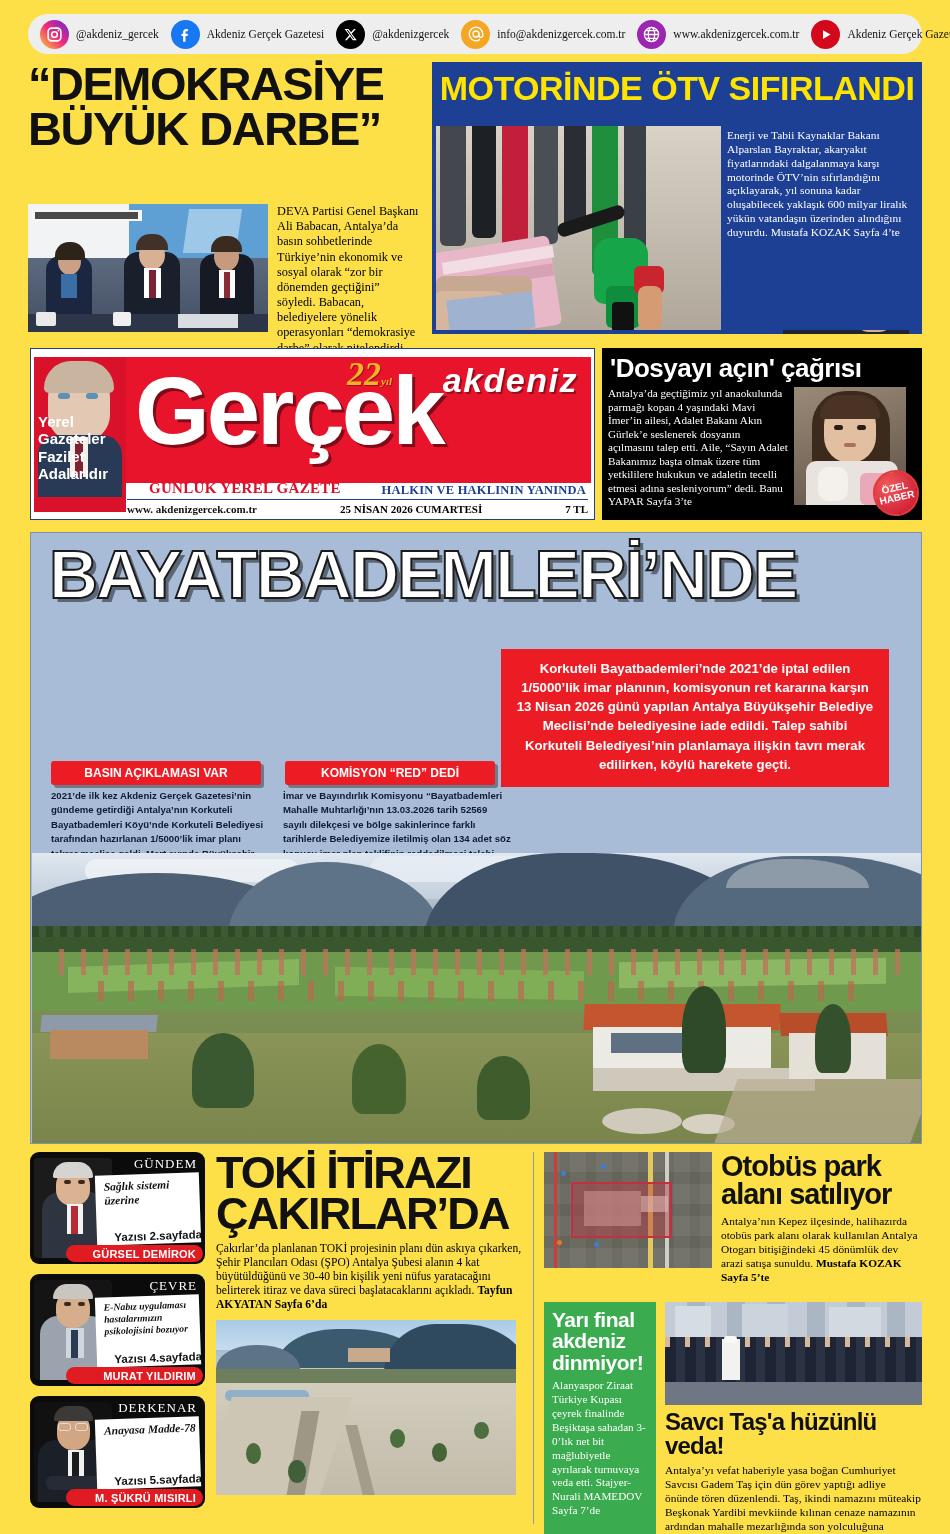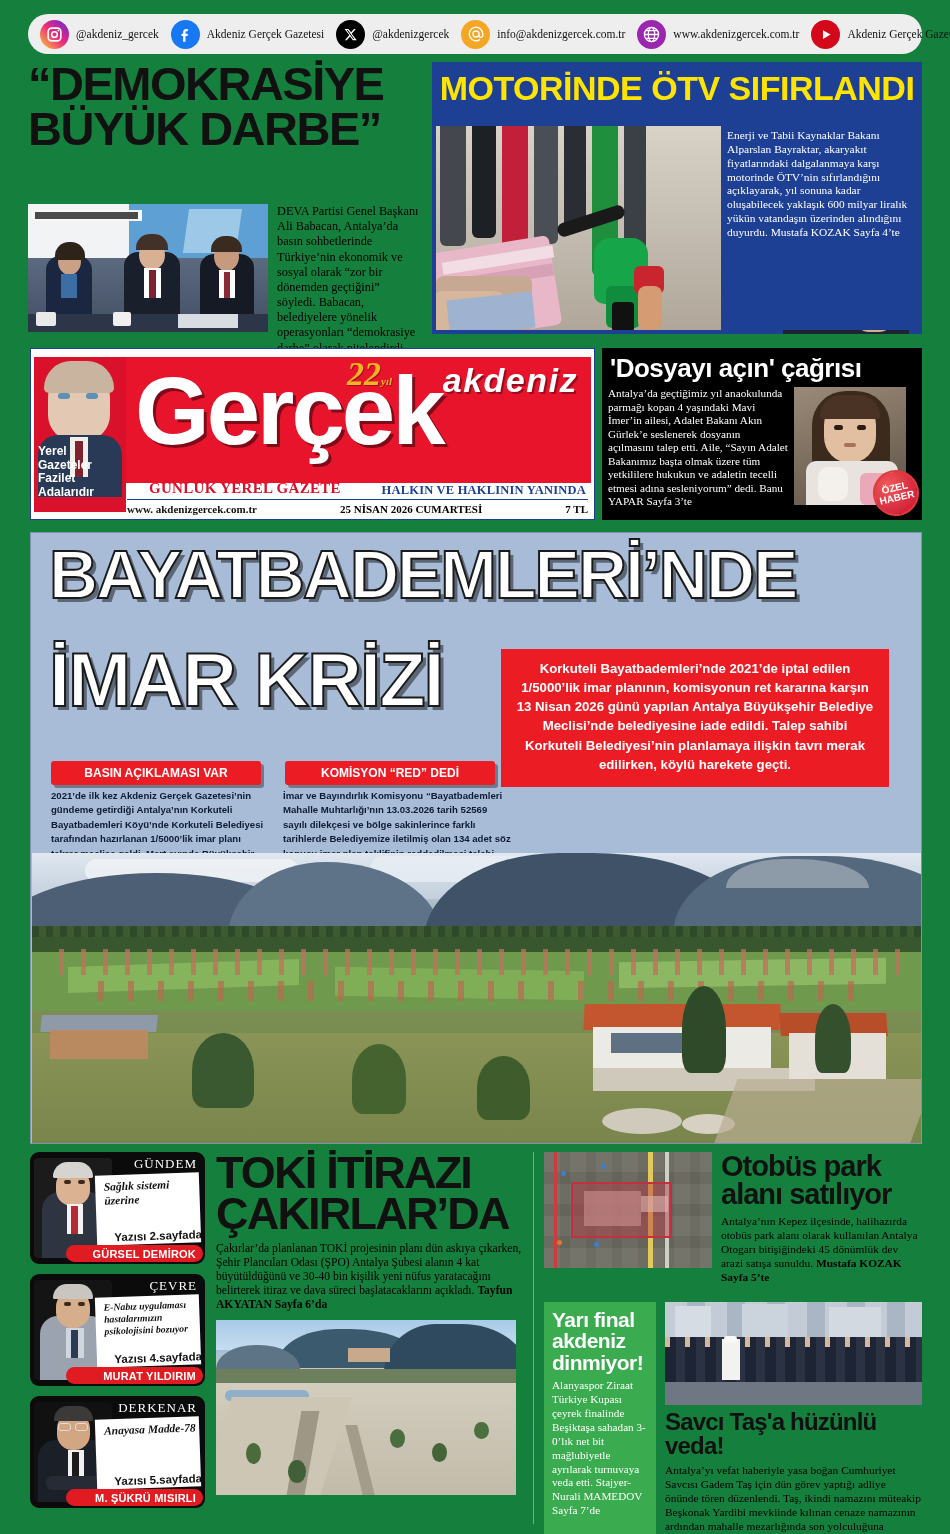--- a/index.html
+++ b/index.html
@@ -2,21 +2,21 @@
 <html><head>
 <meta charset="utf-8">
 <style>
   * { box-sizing: border-box; margin:0; padding:0; }
   html,body{ background:#fff; }
   body{
     width:950px; height:1534px;
     font-family:"Liberation Serif", serif;
     position:relative; overflow:hidden;
   }
-  .page{ position:relative; width:950px; height:1534px; background:#15803d; }
+  .page{ position:relative; width:950px; height:1534px; background:#fde047; }
 
   
   .socialbar{
     position:absolute; left:28px; top:14px; width:894px; height:40px;
     background:#eeeeee; border-radius:20px;
     display:flex; align-items:center; gap:0px; padding:0 6px;
   }
   .soc{ display:flex; align-items:center; gap:7px; padding:0 6px; }
   .soc-ic{ width:29px; height:29px; border-radius:50%;
     display:flex; align-items:center; justify-content:center;
@@ -92,22 +92,22 @@
     font-family:"Liberation Serif", serif; font-weight:bold; font-size:15px;
     color:#d9112a; letter-spacing:0.3px; }
   .slg-r{ position:absolute; right:8px; top:134px;
     font-family:"Liberation Serif", serif; font-weight:bold; font-size:12.5px;
     color:#1b3f94; letter-spacing:0.2px; }
   .mast-foot{ position:absolute; left:96px; bottom:4px; right:6px;
     display:flex; justify-content:space-between; align-items:baseline;
     font-size:11px; font-weight:bold; color:#000;
     border-top:1px solid #1b3f94; padding-top:3px; }
   .mast-www{ color:#111; }
-  .mast-ata-cap{ position:absolute; left:4px; bottom:12px; width:86px;
-    color:#fff; font-size:12px; font-weight:bold; line-height:1.15;
+  .mast-ata-cap{ position:absolute; left:4px; bottom:30px; width:86px;
+    color:#fff; font-size:15px; font-weight:bold; line-height:1.15;
     font-family:"Liberation Sans", sans-serif; }
 
   
   .dos{ position:absolute; left:602px; top:348px; width:320px; height:172px;
     background:#000; color:#fff; }
   .dos-h{ font-family:"Liberation Sans", sans-serif; font-weight:bold;
     font-size:26px; color:#fff; padding:5px 0 3px 8px; letter-spacing:-0.5px; }
   .dos-body{ display:flex; gap:6px; padding:0 6px; }
   .dos-txt{ font-size:11.2px; line-height:1.21; width:180px; }
   .dos-photo{ width:112px; height:118px; background:#6c5a4e; position:relative; overflow:hidden; }
@@ -405,21 +405,20 @@
       </div>
     </div>
     <div class="ozel">
       <span>ÖZEL</span>
       <span>HABER</span>
     </div>
   </div>
 
   <div class="main">
     <div class="main-h1">BAYATBADEMLERİ’NDE</div>
-    <div class="main-h2">İMAR KRİZİ</div>
     <div class="redbox">Korkuteli Bayatbademleri’nde 2021’de iptal edilen 1/5000’lik imar planının, komisyonun ret kararına karşın 13 Nisan 2026 günü yapılan Antalya Büyükşehir Belediye Meclisi’nde belediyesine iade edildi. Talep sahibi Korkuteli Belediyesi’nin planlamaya ilişkin tavrı merak edilirken, köylü harekete geçti.</div>
     <div class="tag tag1">BASIN AÇIKLAMASI VAR</div>
     <div class="tag tag2">KOMİSYON “RED” DEDİ</div>
     <div class="col col1">2021’de ilk kez Akdeniz Gerçek Gazetesi’nin gündeme getirdiği Antalya’nın Korkuteli Bayatbademleri Köyü’nde Korkuteli Belediyesi tarafından hazırlanan 1/5000’lik imar planı tekrar meclise geldi. Mart ayında Büyükşehir gündemine gelen konu Nisan ayı meclisinde görüşüldü ve belediyesine iade edildi.  Köylüler 25 Nisan 2026 tarihinde köyde basın açıklaması yapacaklarını duyurdu.</div>
     <div class="col col2">
       <span>İmar ve Bayındırlık Komisyonu “Bayatbademleri Mahalle Muhtarlığı’nın 13.03.2026 tarih 52569 sayılı dilekçesi ve bölge sakinlerince farklı tarihlerde Belediyemize iletilmiş olan 134 adet söz konusu imar plan teklifinin reddedilmesi talebi içerikli dilekçe doğrultusunda, plan teklifinin reddinin uygun olduğu görüşüne varılmıştır” diye rapor hazırlarken, oybirliğiyle meclis ‘iade’ dedi.</span>
       <span>Nizamettin ÖZMEN Sayfa 6’da</span>
     </div>
     <div class="main-photo ph">
       <i style="left:0;top:0;width:100%;height:100%;background:linear-gradient(180deg,#cfd9e6 0%,#b7c6d6 14%,#6f8d6d 36%,#7ba45c 55%,#8a9a62 80%,#7d8c5c 100%);"></i>

